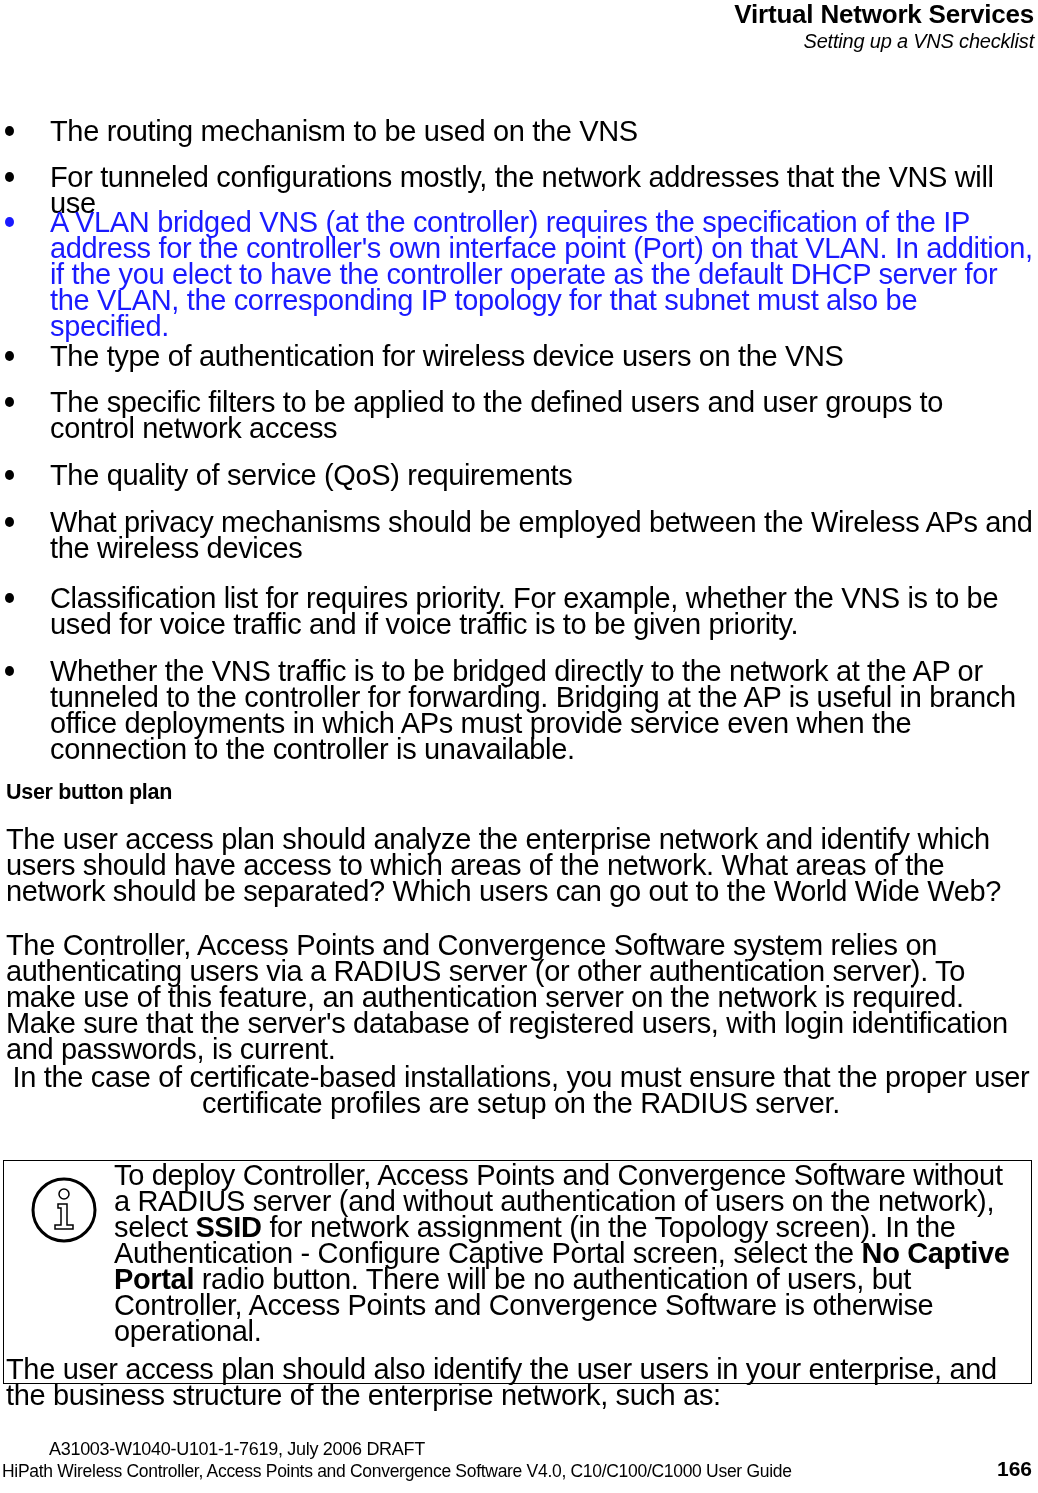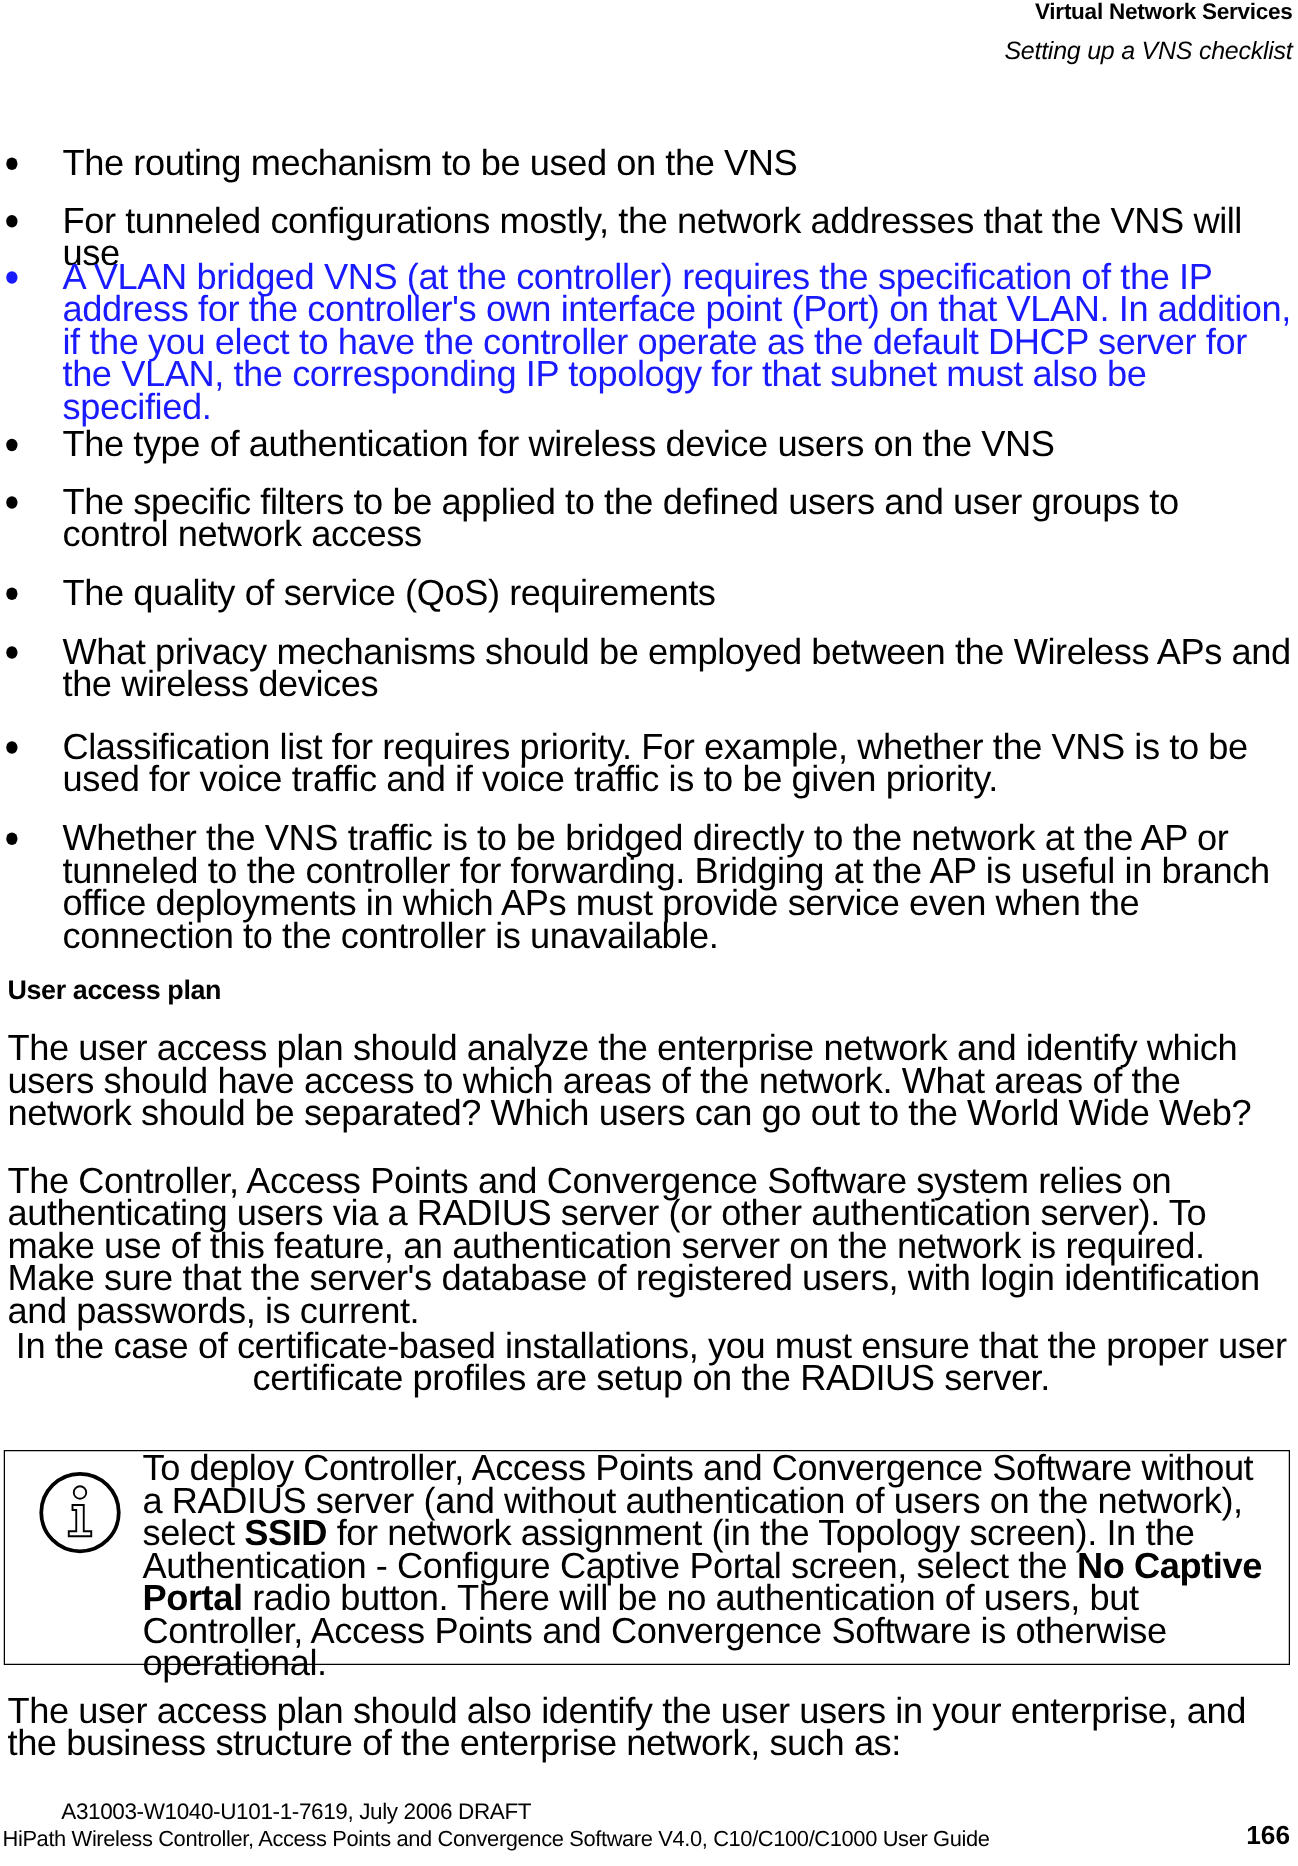--- a/index.html
+++ b/index.html
@@ -2,21 +2,21 @@
 <html><head>
 <meta charset="utf-8">
 <style>
   html, body { margin: 0; padding: 0; background: #ffffff; }
   body {
     width: 1038px; height: 1493px; position: relative; overflow: hidden;
     font-family: "Liberation Sans", sans-serif; color: #000000;
   }
   .hdr-title {
     position: absolute; right: 4px; top: -1px;
-    font-size: 18px; font-weight: bold; text-align: right; white-space: nowrap;
+    font-size: 26px; font-weight: bold; text-align: right; white-space: nowrap;
     letter-spacing: -0.2px;
   }
   .hdr-sub {
     position: absolute; right: 4px; top: 30px;
     font-size: 20px; font-style: italic; text-align: right; white-space: nowrap;
     letter-spacing: -0.2px;
   }
   .body-text { font-size: 29px; line-height: 26px; letter-spacing: -0.35px; }
   .bullet {
     position: absolute; left: 0; width: 1034px;
@@ -27,21 +27,21 @@
   }
   .bullet .txt { position: absolute; left: 50px; right: 0; top: 0; }
   .bullet.blue { color: #1a1aff; }
   .bullet.blue .dot { background: #1a1aff; }
   .para { position: absolute; left: 6px; width: 1030px; }
   .h-section {
     position: absolute; left: 6px; top: 780px;
     font-size: 21.5px; font-weight: bold; letter-spacing: -0.3px;
   }
   .note-box {
-    position: absolute; left: 3px; top: 1160px; width: 1029px; height: 172px;
+    position: absolute; left: 3px; top: 1160px; width: 1029px; height: 224px;
     border: 1.5px solid #000; box-sizing: border-box;
   }
   .note-icon { position: absolute; left: 25px; top: 14px; width: 70px; height: 70px; }
   .note-text { position: absolute; left: 110px; top: 1px; right: 6px; }
   .note-text b { font-weight: bold; }
   .footer1 {
     position: absolute; left: 2px; top: 1439px; font-size: 18px; letter-spacing: -0.3px; white-space: nowrap; margin-left: 47px;
   }
   .footer2 {
     position: absolute; left: 2px; top: 1461px; font-size: 17.5px; letter-spacing: -0.3px; white-space: nowrap; text-align: right;
@@ -90,21 +90,21 @@
   <div class="bullet" style="top:585px;">
     <span class="dot"></span>
     <div class="txt">Classification list for requires priority. For example, whether the VNS is to be used for voice traffic and if voice traffic is to be given priority.</div>
   </div>
   <div class="bullet" style="top:658px;">
     <span class="dot"></span>
     <div class="txt">Whether the VNS traffic is to be bridged directly to the network at the AP or tunneled to the controller for forwarding. Bridging at the AP is useful in branch office deployments in which APs must provide service even when the connection to the controller is unavailable.</div>
   </div>
 </div>
 
-<div class="h-section">User access plan</div>
+<div class="h-section">User button plan</div>
 
 <div class="para body-text" style="top:826px;">The user access plan should analyze the enterprise network and identify which users should have access to which areas of the network. What areas of the network should be separated? Which users can go out to the World Wide Web?</div>
 <div class="para body-text" style="top:932px;">The Controller, Access Points and Convergence Software system relies on authenticating users via a RADIUS server (or other authentication server). To make use of this feature, an authentication server on the network is required. Make sure that the server's database of registered users, with login identification and passwords, is current.</div>
 <div class="para body-text" style="top:1064px;text-align:center;">In the case of certificate-based installations, you must ensure that the proper user certificate profiles are setup on the RADIUS server.</div>
 
 <div class="note-box body-text">
   <svg class="note-icon" viewBox="0 0 70 70">
     <circle cx="35" cy="35" r="31" fill="none" stroke="#000" stroke-width="3"></circle>
     <circle cx="35" cy="19" r="5" fill="none" stroke="#000" stroke-width="1.5"></circle>
     <path d="M29 29 L38 29 L38 50 L44 50 L44 54 L26 54 L26 50 L32 50 L32 33 L29 33 Z" fill="none" stroke="#000" stroke-width="1.5"></path>

